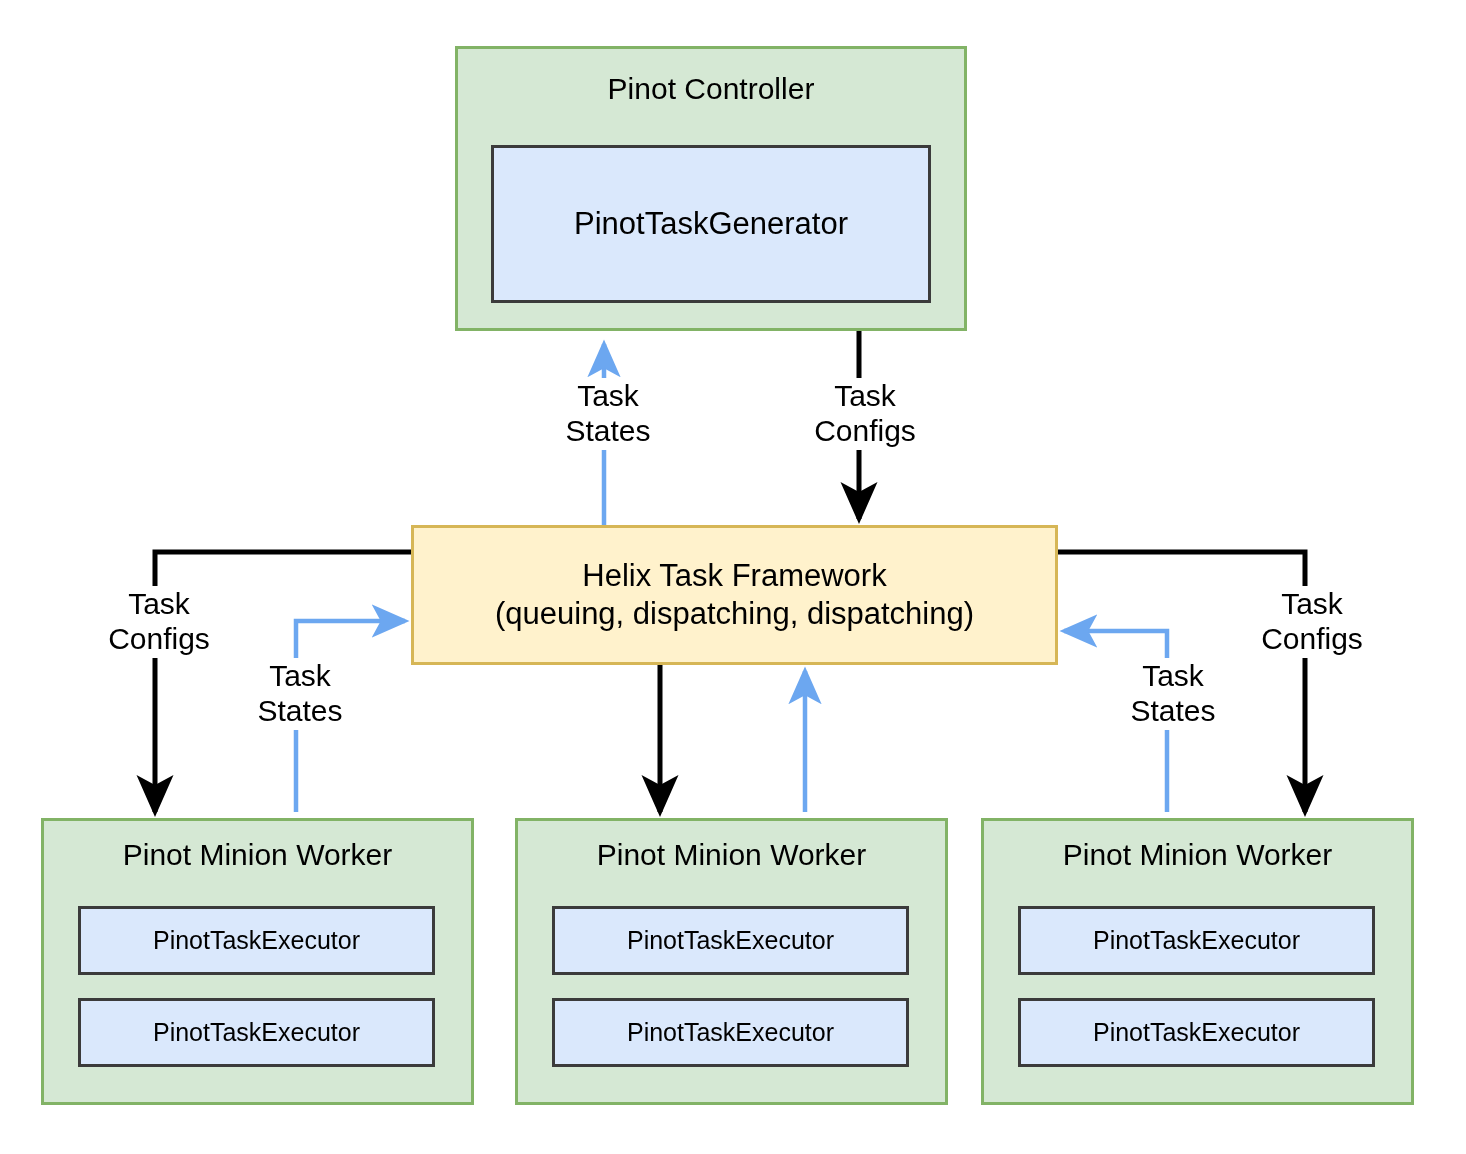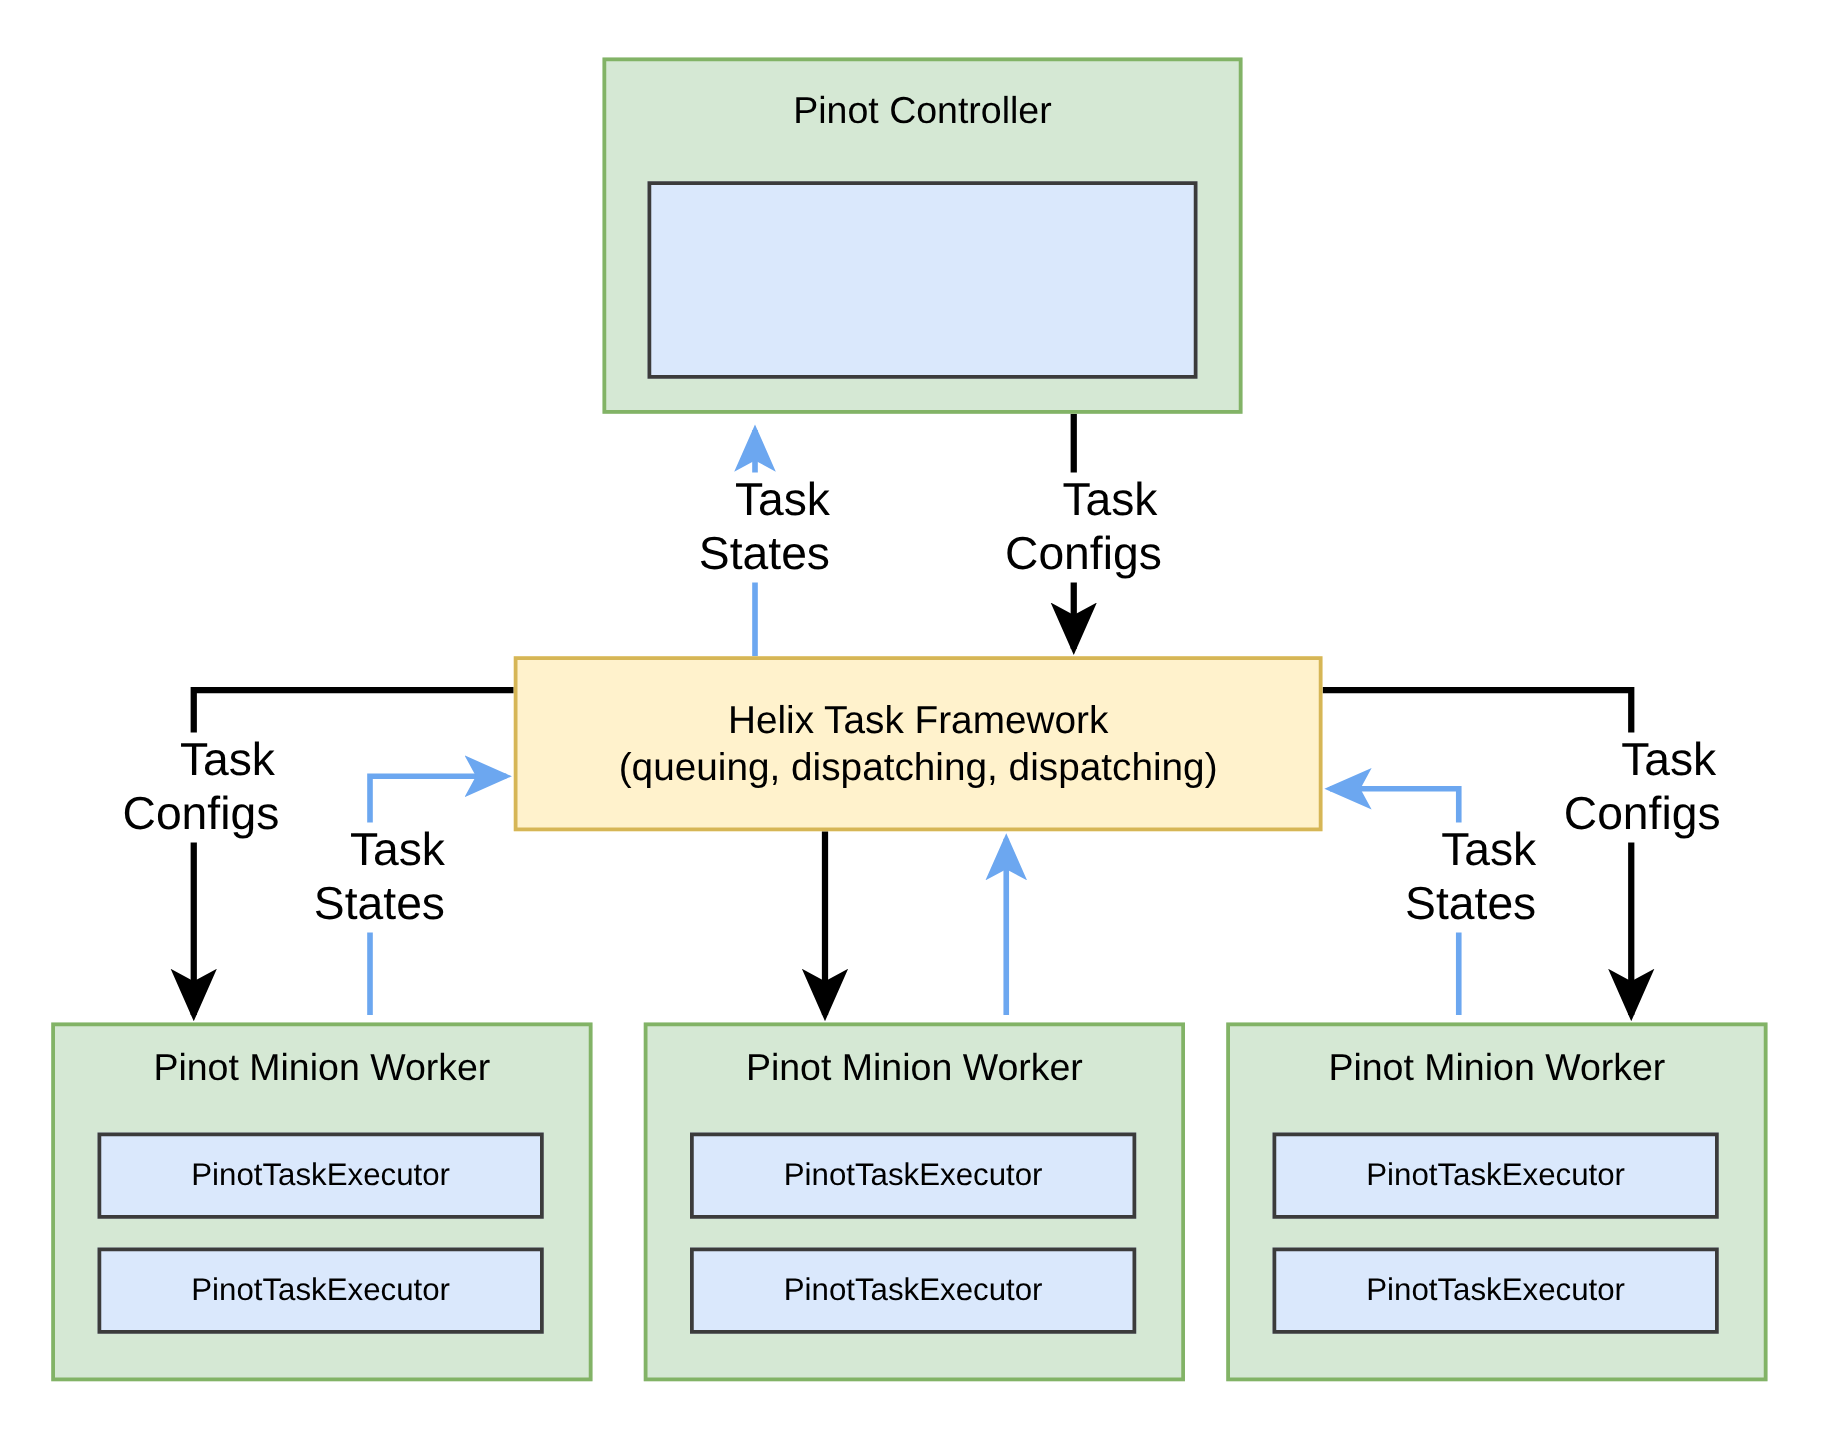--- a/index.html
+++ b/index.html
@@ -75,24 +75,24 @@
   .executor-text {
     font-size: 25px;
     color: #000;
     white-space: nowrap;
     text-align: right;
   }
 
   
   .edge-label {
     position: absolute;
-    font-size: 37px;
+    font-size: 30px;
     line-height: 1.16;
     color: #000;
-    text-align: right;
+    text-align: center;
     white-space: nowrap;
     background: #ffffff;
     padding: 1px 4px;
   }
 </style>
 </head>
 <body>
 
 <div id="canvas">
 
@@ -132,24 +132,25 @@
 
     <g>
       <path d="M1058,552 L1305,552 L1305,812" stroke="#000000" stroke-width="5" fill="none" marker-end="url(#ah-black)"></path>
     </g>
 
     <g>
       <path d="M1167,812 L1167,631 L1064,631" stroke="#6ca7f0" stroke-width="4.5" fill="none" marker-end="url(#ah-blue)"></path>
     </g>
   </svg>
 
-  <div class="box green-box" style="left:482px; top:46px; width:512px; height:285px;">
+  <div class="box green-box" style="left:455px; top:46px; width:512px; height:285px;">
     <div class="box-title" style="margin-top:22px;">Pinot Controller</div>
 
     <div class="box blue-box" style="left:33px; top:96px; width:440px; height:158px; flex-direction:column;">
+      <div class="generator-text">PinotTaskGenerator</div>
     </div>
   </div>
 
   <div class="edge-label" style="left:548px; top:378px; width:112px;">
     <div>Task</div>
     <div>States</div>
   </div>
 
   <div class="edge-label" style="left:800px; top:378px; width:122px;">
     <div>Task</div>

